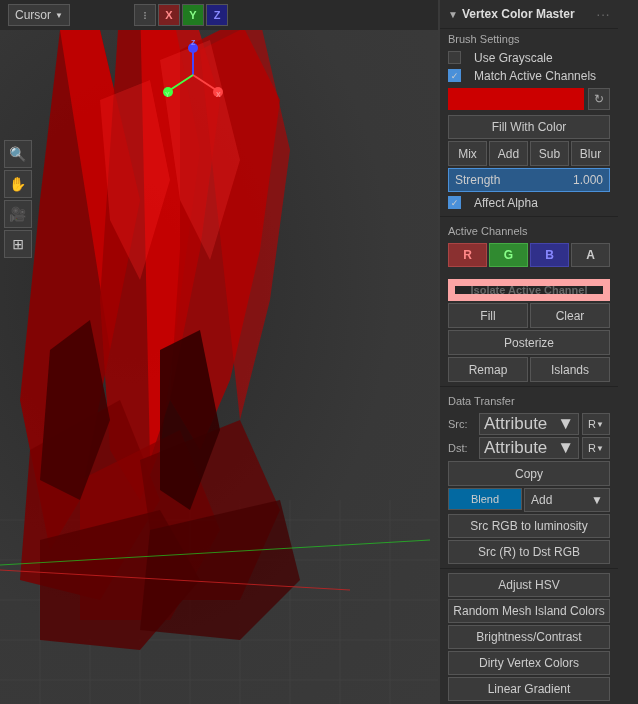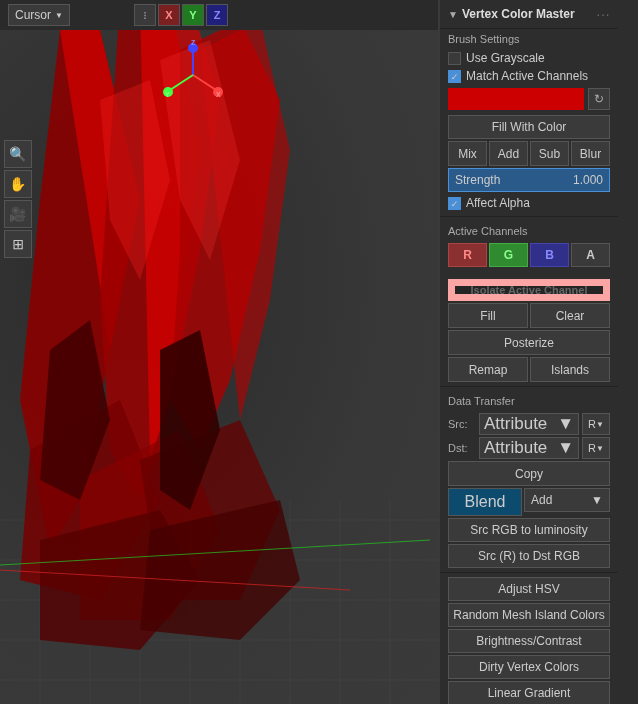--- a/index.html
+++ b/index.html
@@ -139,23 +139,23 @@
     .section-title {
       padding: 4px 8px;
       font-size: 11px;
       color: #aaa;
       font-weight: normal;
     }
 
     
     .checkbox-row {
       display: flex;
-      align-items: flex-end;
+      align-items: flex-start;
       padding: 2px 8px;
-      gap: 5px;
+      gap: 13px;
     }
 
     .checkbox {
       width: 13px; height: 13px;
       background: #3a3a3a;
       border: 1px solid #555;
       display: flex; align-items: center; justify-content: center;
       font-size: 9px;
       cursor: pointer;
     }
@@ -329,26 +329,26 @@
 
     
     .blend-row {
       display: flex;
       margin: 2px 8px;
       gap: 2px;
     }
 
     .blend-left {
       flex: 1;
-      height: 28px;
-      background: #0c4a6e;
-      border: 1px solid #555;
-      color: #ccc;
-      display: flex; align-items: center; justify-content: center;
-      font-size: 16px;
+      height: 22px;
+      background: #0369a1;
+      border: 1px solid #555;
+      color: #ccc;
+      display: flex; align-items: center; justify-content: center;
+      font-size: 11px;
       cursor: pointer;
     }
 
     .blend-right {
       flex: 1;
       height: 24px;
       background: #3a3a3a;
       border: 1px solid #555;
       color: #ccc;
       display: flex; align-items: center; justify-content: space-between;

